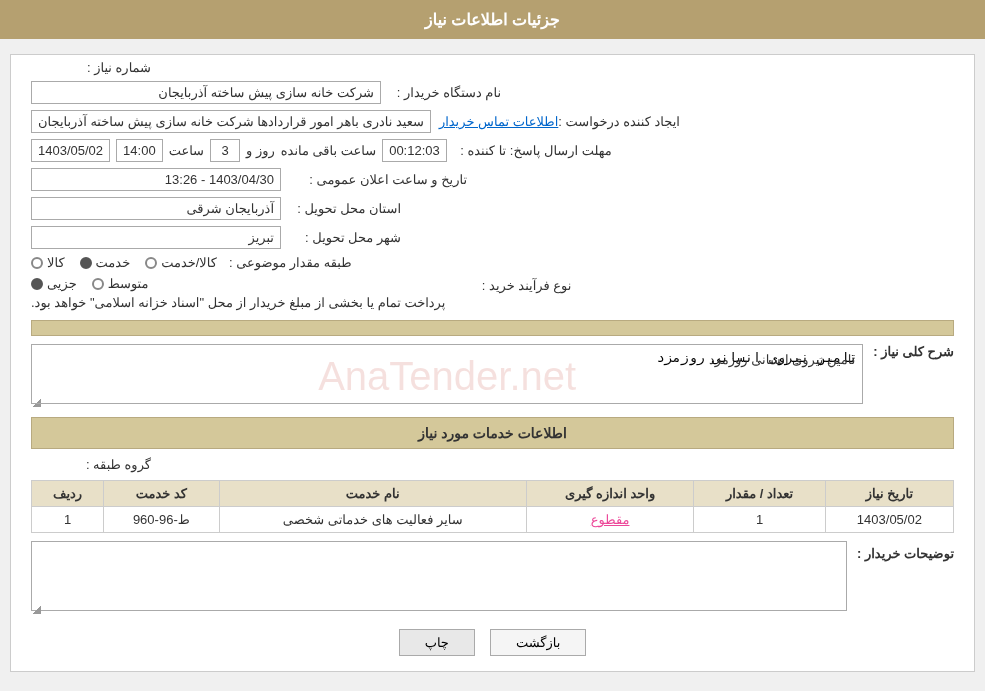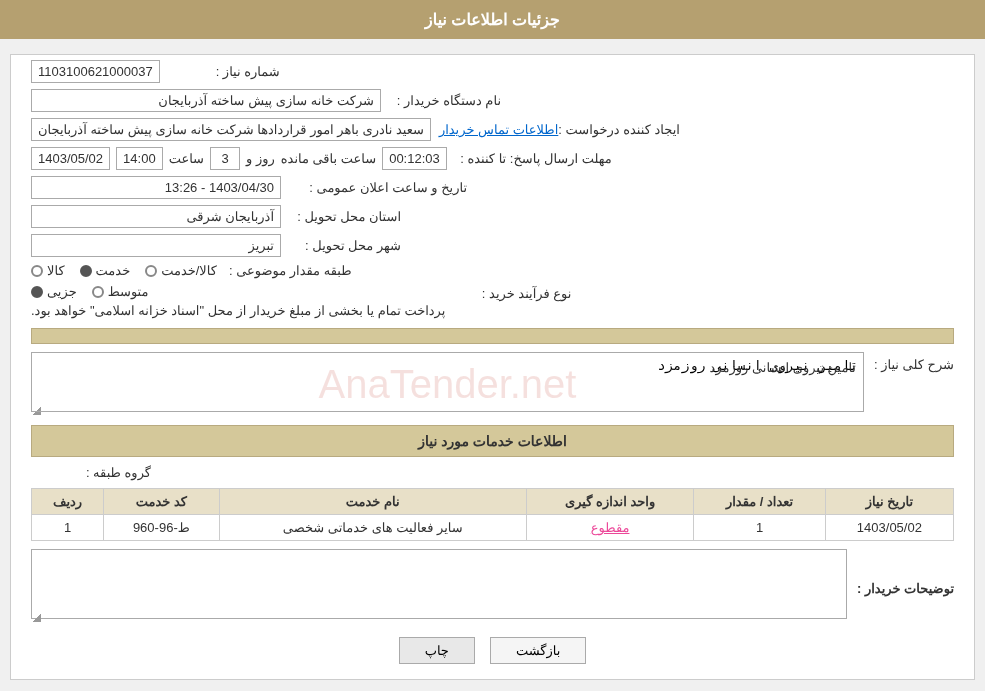--- a/index.html
+++ b/index.html
@@ -153,22 +153,21 @@
       margin-bottom: 10px;
     }
     .sharh-row {
       display: flex;
       align-items: flex-start;
       gap: 10px;
       justify-content: flex-end;
     }
     .sharh-label {
       white-space: nowrap;
-      font-weight: normal;
-      margin-top: 5px;
+      font-weight: bold;
       min-width: 80px;
       text-align: right;
     }
     .service-table {
       width: 100%;
       border-collapse: collapse;
       margin-top: 8px;
     }
     .service-table th {
       background: #e8e0c8;
@@ -182,21 +181,21 @@
       padding: 5px 8px;
       text-align: center;
       background: white;
     }
     .service-table td.link-text {
       color: #ec4899;
       cursor: pointer;
     }
     .tosihaat-row {
       display: flex;
-      align-items: center;
+      align-items: flex-start;
       gap: 10px;
       justify-content: flex-end;
       margin-top: 8px;
     }
     .tosihaat-label {
       white-space: nowrap;
       font-weight: bold;
       margin-top: 5px;
       min-width: 80px;
       text-align: right;
@@ -261,21 +260,20 @@
 
 <div class="page-wrapper">
   <div class="page-header">
     <span>جزئیات اطلاعات نیاز</span>
   </div>
 
   <div class="content-area">
 
     <div class="info-row">
       <span class="label">شماره نیاز :</span>
-      <div class="value-box value-box-small">1103100621000037</div>
     </div>
 
     <div class="info-row">
       <span class="label">نام دستگاه خریدار :</span>
       <div class="value-box value-box-wide">شرکت خانه سازی پیش ساخته آذربایجان</div>
     </div>
 
     <div class="info-row">
       <span class="label">ایجاد کننده درخواست :</span>
       <div style="display:flex; align-items:center; gap:8px;">

